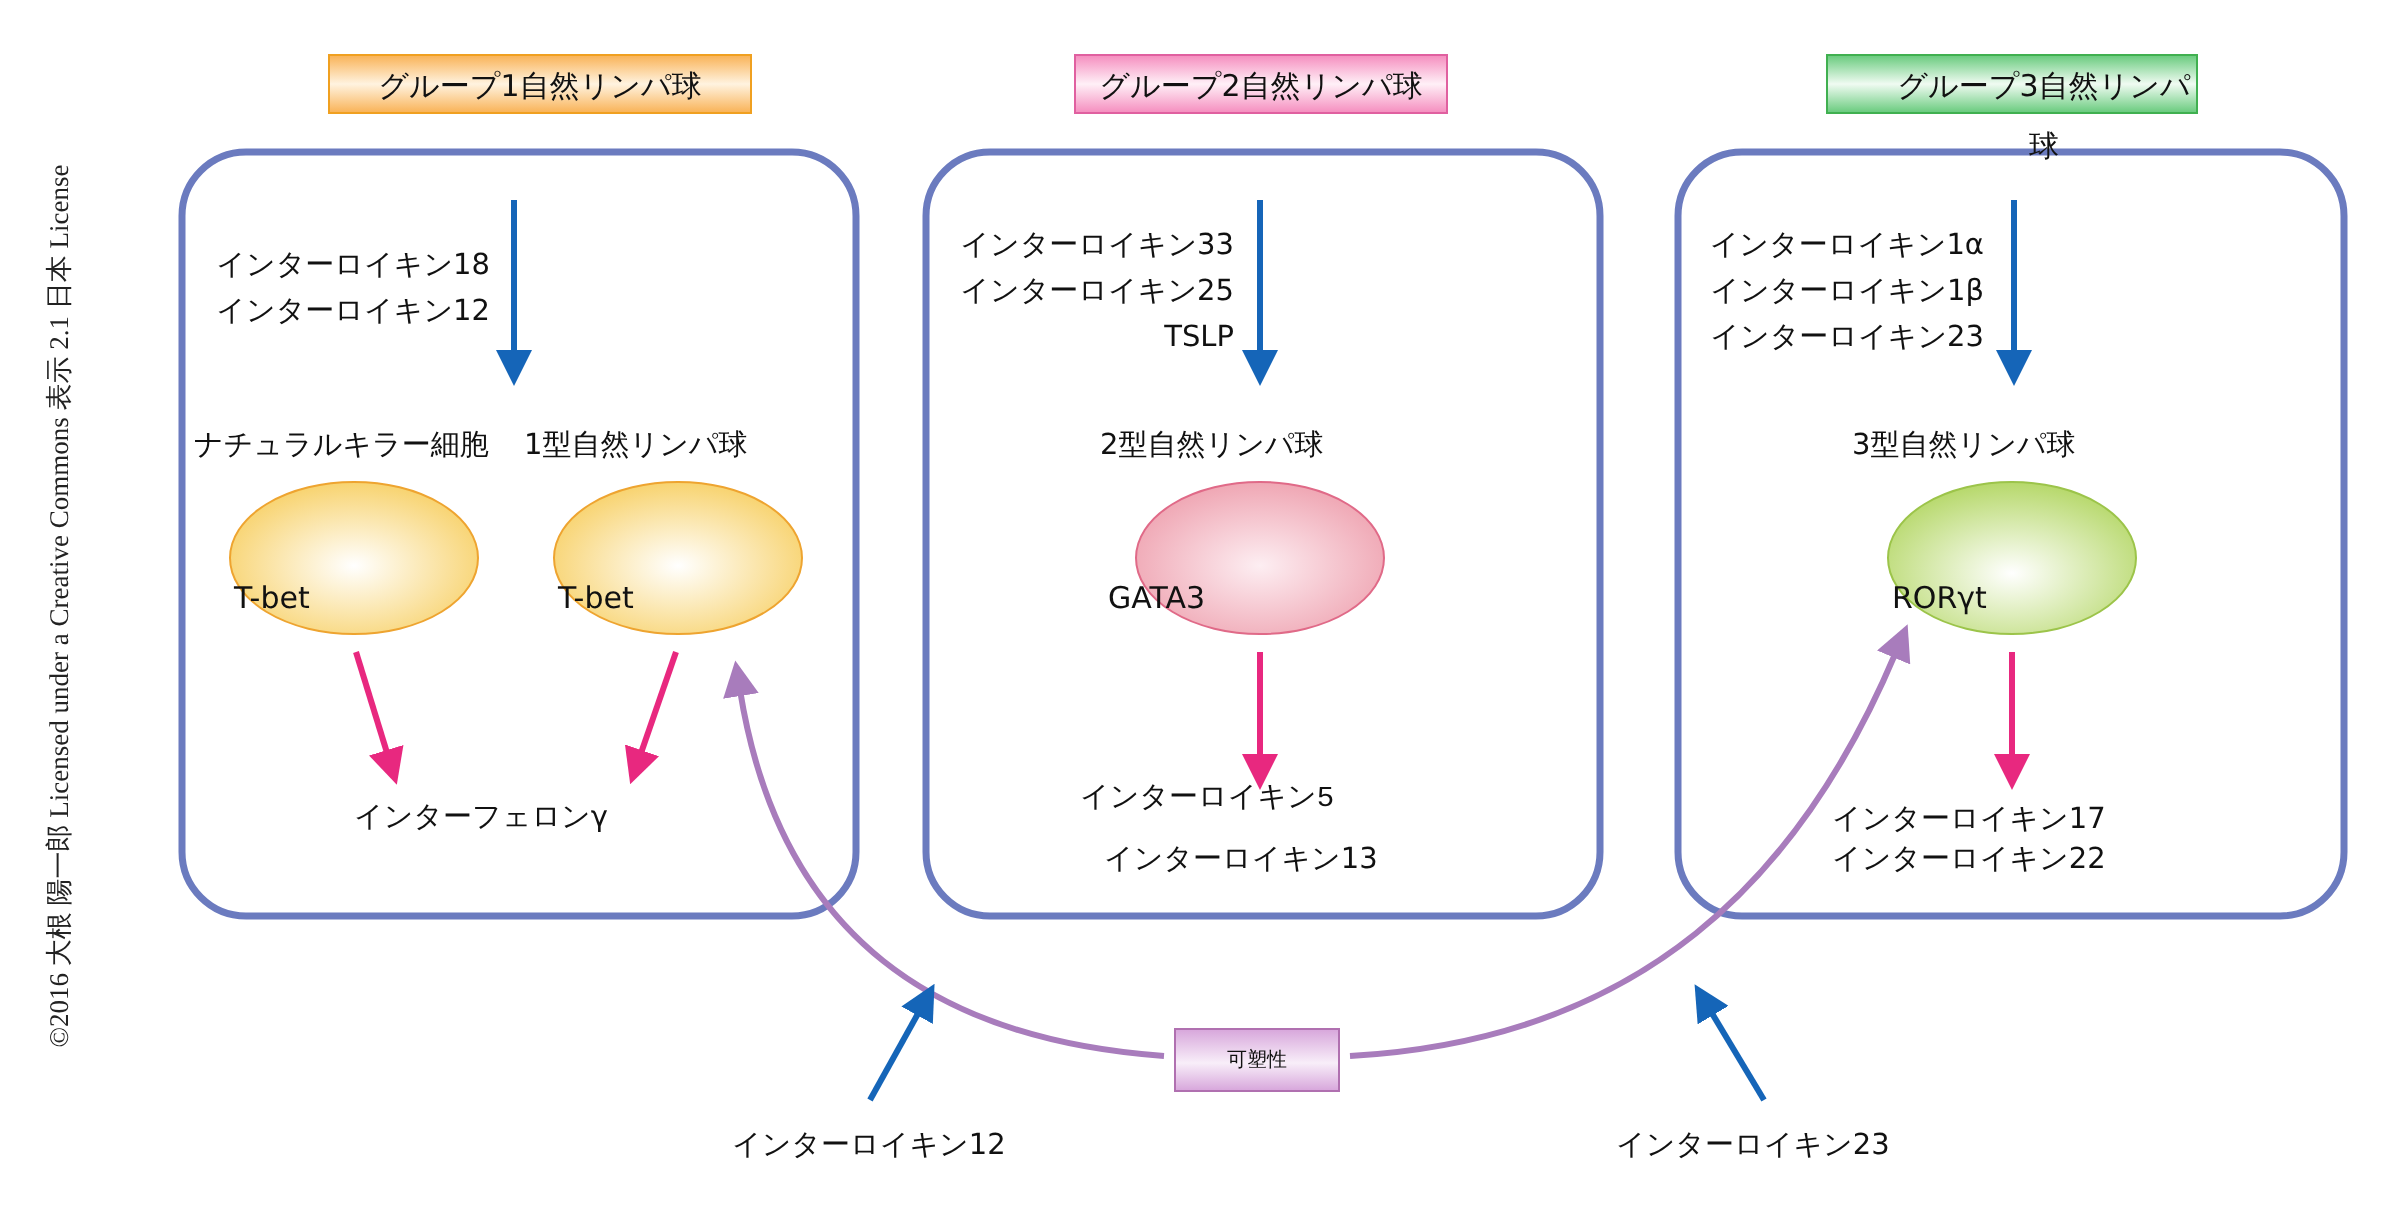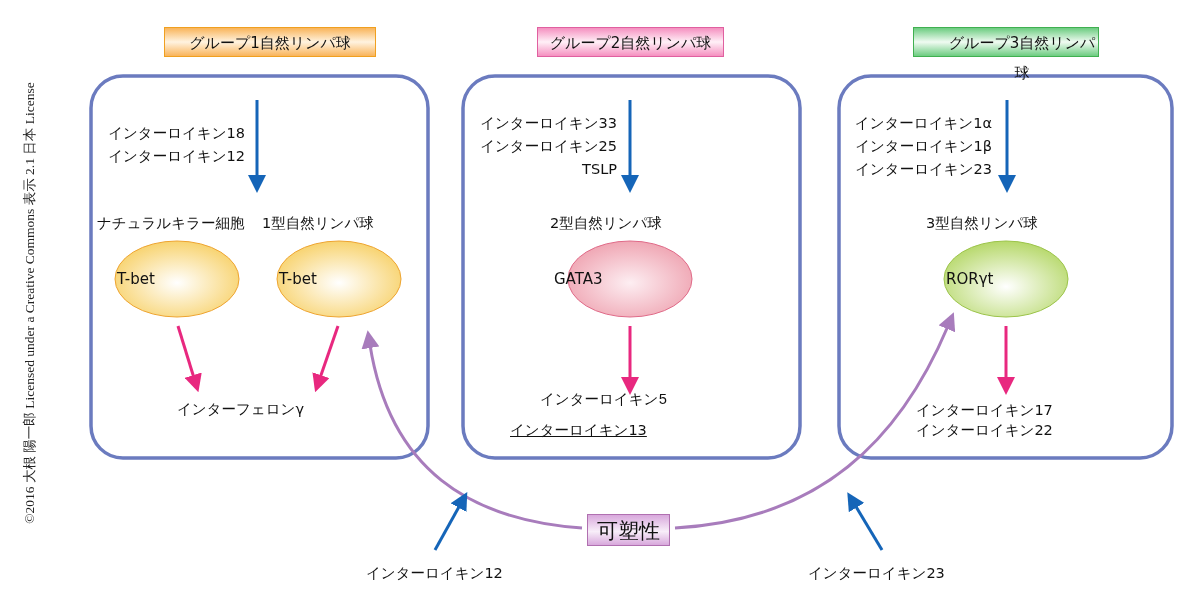--- a/index.html
+++ b/index.html
@@ -19,26 +19,26 @@
           background: linear-gradient(to bottom, #f9b45a 0%, #fff3e0 50%, #f9b45a 100%); }
     .g2 { left: 537px; top: 27px; width: 187px; border: 1px solid #e060a0;
           background: linear-gradient(to bottom, #f590c0 0%, #fff0f7 50%, #f590c0 100%); }
     .g3 { left: 913px; top: 27px; width: 186px; border: 1px solid #40b050;
           background: linear-gradient(to bottom, #6ccc80 0%, #f0fbf2 50%, #6ccc80 100%); padding-left: 32px; }
     .txt { position: absolute; font-size: 14.5px; white-space: nowrap; line-height: 23px; }
     .right { text-align: right; }
     .center { text-align: left; }
     .plast {
       position: absolute; left: 587px; top: 514px; width: 83px; height: 32px;
-      line-height: 32px; text-align: center; font-size: 21px; box-sizing: border-box;
+      line-height: 32px; text-align: center; font-size: 10px; box-sizing: border-box;
       border: 1px solid #b070b0;
       background: linear-gradient(to bottom, #d8a8dc 0%, #f8eef9 55%, #d8a8dc 100%);
     }
     svg#diagram { position: absolute; left: 0; top: 0; }
-    .ell-label { font-size: 15px; }
+    .ell-label { font-size: 15px; margin-top: 20px; }
   </style>
 </head>
 <body>
 
 <div class="copyright">©2016 大根 陽一郎 Licensed under a Creative Commons 表示 2.1 日本 License</div>
 
 <svg id="diagram" width="1200" height="607">
   <defs>
     <radialGradient id="gradYellow" cx="50%" cy="55%" r="60%">
       <stop offset="0%" stop-color="#ffffff"></stop>
@@ -103,21 +103,21 @@
 <div class="txt center" style="left:177px; width:160px; top:398px;">インターフェロンγ</div>
 
 <div class="txt right" style="right:583px; top:112px;">インターロイキン33</div>
 <div class="txt right" style="right:583px; top:135px;">インターロイキン25</div>
 <div class="txt right" style="right:583px; top:158px;">TSLP</div>
 
 <div class="txt center" style="left:550px; width:160px; top:212px;">2型自然リンパ球</div>
 <div class="txt center ell-label" style="left:554px; width:120px; top:268px;">GATA3</div>
 
 <div class="txt center" style="left:540px; width:180px; top:389px;font-family:Liberation Mono, monospace;">インターロイキン5</div>
-<div class="txt center" style="left:510px; width:180px; top:419px;text-decoration:underline;">インターロイキン13</div>
+<div class="txt center" style="left:552px; width:180px; top:419px;">インターロイキン13</div>
 
 <div class="txt right" style="right:208px; top:112px;">インターロイキン1α</div>
 <div class="txt right" style="right:208px; top:135px;">インターロイキン1β</div>
 <div class="txt right" style="right:208px; top:158px;">インターロイキン23</div>
 
 <div class="txt center" style="left:926px; width:160px; top:212px;">3型自然リンパ球</div>
 <div class="txt center ell-label" style="left:946px; width:120px; top:268px;">RORγt</div>
 
 <div class="txt center" style="left:916px; width:180px; top:399px;">インターロイキン17</div>
 <div class="txt center" style="left:916px; width:180px; top:419px;">インターロイキン22</div>

